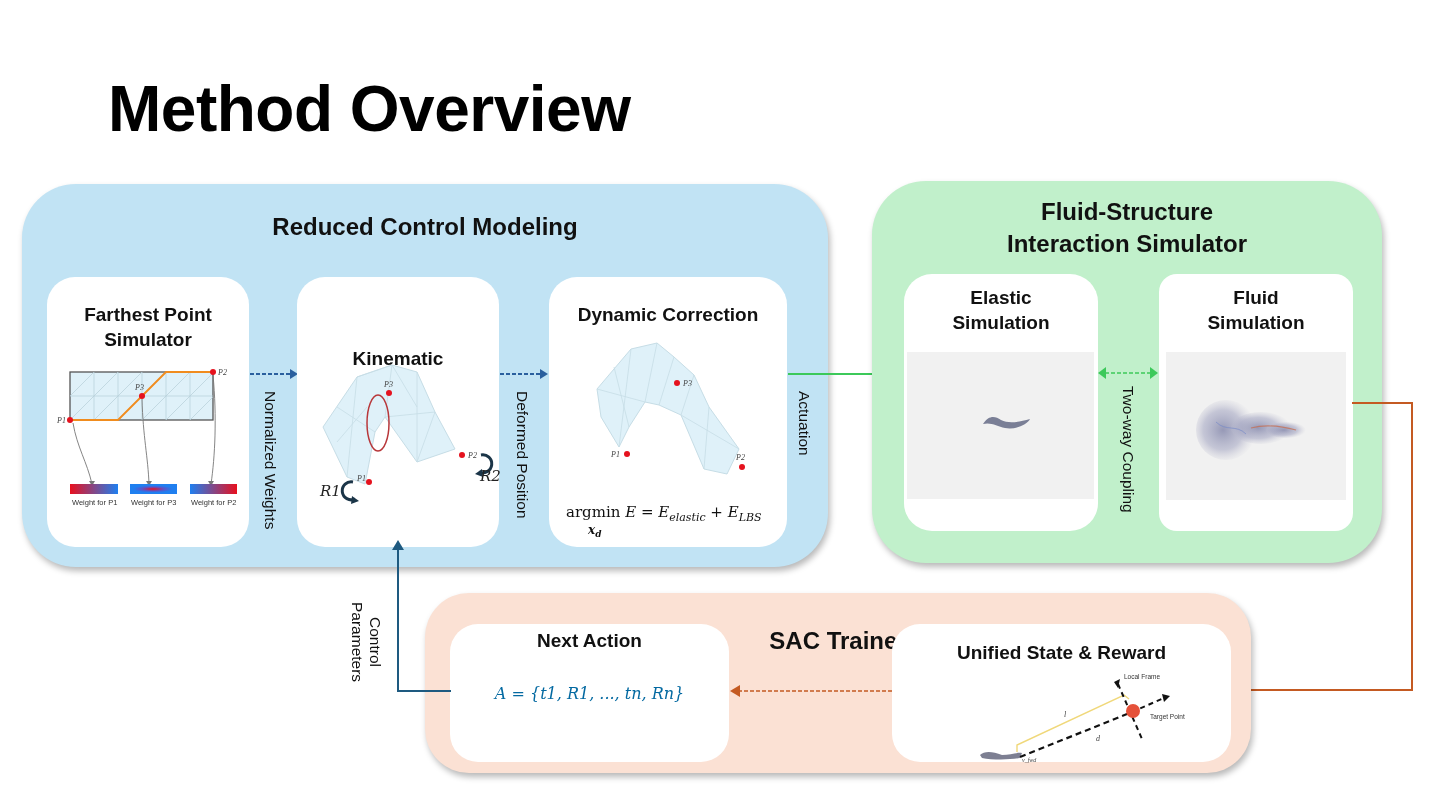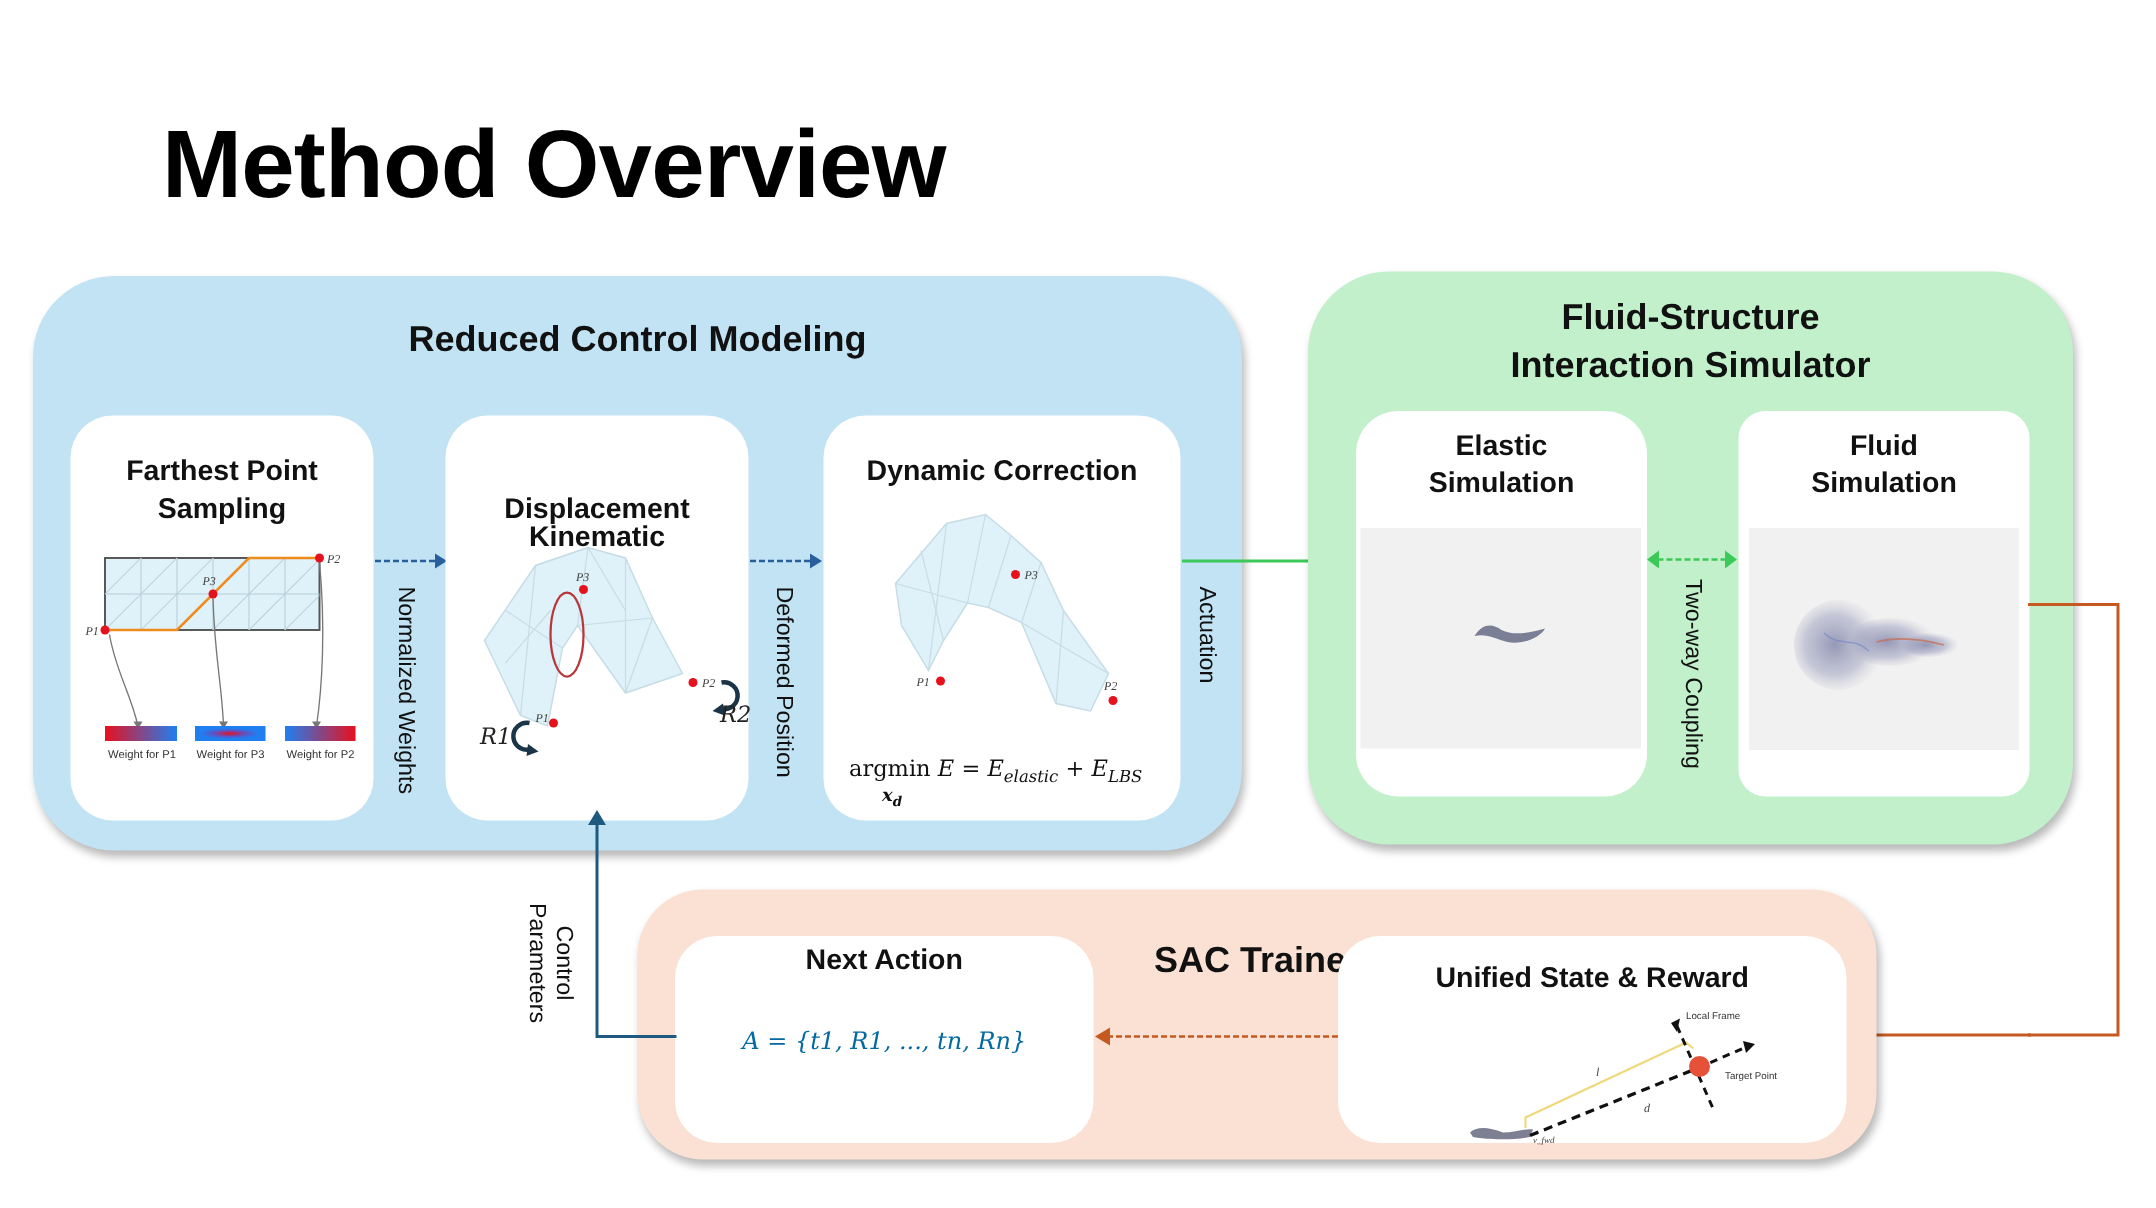--- a/index.html
+++ b/index.html
@@ -33,21 +33,21 @@
 <body>
 
 <div class="abs title">Method Overview</div>
 
 <div class="group g-blue">
   <div class="group-title" style="top:28px;">Reduced Control Modeling</div>
 </div>
 
 <div class="card" style="left:47px; top:277px; width:202px; height:270px;">
   <div class="card-title" style="top:25px;">Farthest Point</div>
-  <div class="card-title" style="top:50px;">Sampling</div>
+  <div class="card-title" style="top:50px;">Simulator</div>
   <svg width="202" height="270" style="left:0;top:0;">
 
     <rect x="23" y="95" width="143" height="48" fill="#dff1f9" stroke="#555" stroke-width="1.3"></rect>
     <g stroke="#b6cfd9" stroke-width="0.7">
       <line x1="47" y1="95" x2="47" y2="143"></line>
         <line x1="71" y1="95" x2="71" y2="143"></line>
       <line x1="95" y1="95" x2="95" y2="143"></line>
         <line x1="119" y1="95" x2="119" y2="143"></line>
       <line x1="143" y1="95" x2="143" y2="143"></line>
         <line x1="23" y1="119" x2="166" y2="119"></line>
@@ -106,21 +106,20 @@
 </div>
 
 <svg width="60" height="12" style="left:250px; top:368px;">
   <line x1="0" y1="6" x2="42" y2="6" stroke="#2a5f9e" stroke-width="1.8" stroke-dasharray="4,2"></line>
   <polygon points="40,1 48,6 40,11" fill="#2a5f9e"></polygon>
 </svg>
 <div class="vlabel" style="left:261px; top:391px;">Normalized Weights</div>
 
 <div class="card" style="left:297px; top:277px; width:202px; height:270px;">
   <div class="card-title" style="top:25px;margin-top:44px;">Kinematic</div>
-  <div class="card-title" style="top:50px;">Displacement</div>
   <svg width="202" height="270" style="left:0;top:0;">
     <polygon points="26,150 60,100 95,88 120,95 138,135 158,172 120,185 88,140 78,155 68,207 50,200" fill="#dff1f9" stroke="#c6dde6" stroke-width="1"></polygon>
     <g stroke="#c6dde6" stroke-width="0.8" fill="none">
       <line x1="60" y1="100" x2="50" y2="200"></line>
         <line x1="95" y1="88" x2="88" y2="140"></line>
       <line x1="60" y1="100" x2="95" y2="88"></line>
         <line x1="40" y1="130" x2="78" y2="155"></line>
       <line x1="95" y1="88" x2="120" y2="130"></line>
         <line x1="88" y1="140" x2="138" y2="135"></line>
       <line x1="120" y1="95" x2="120" y2="185"></line>

